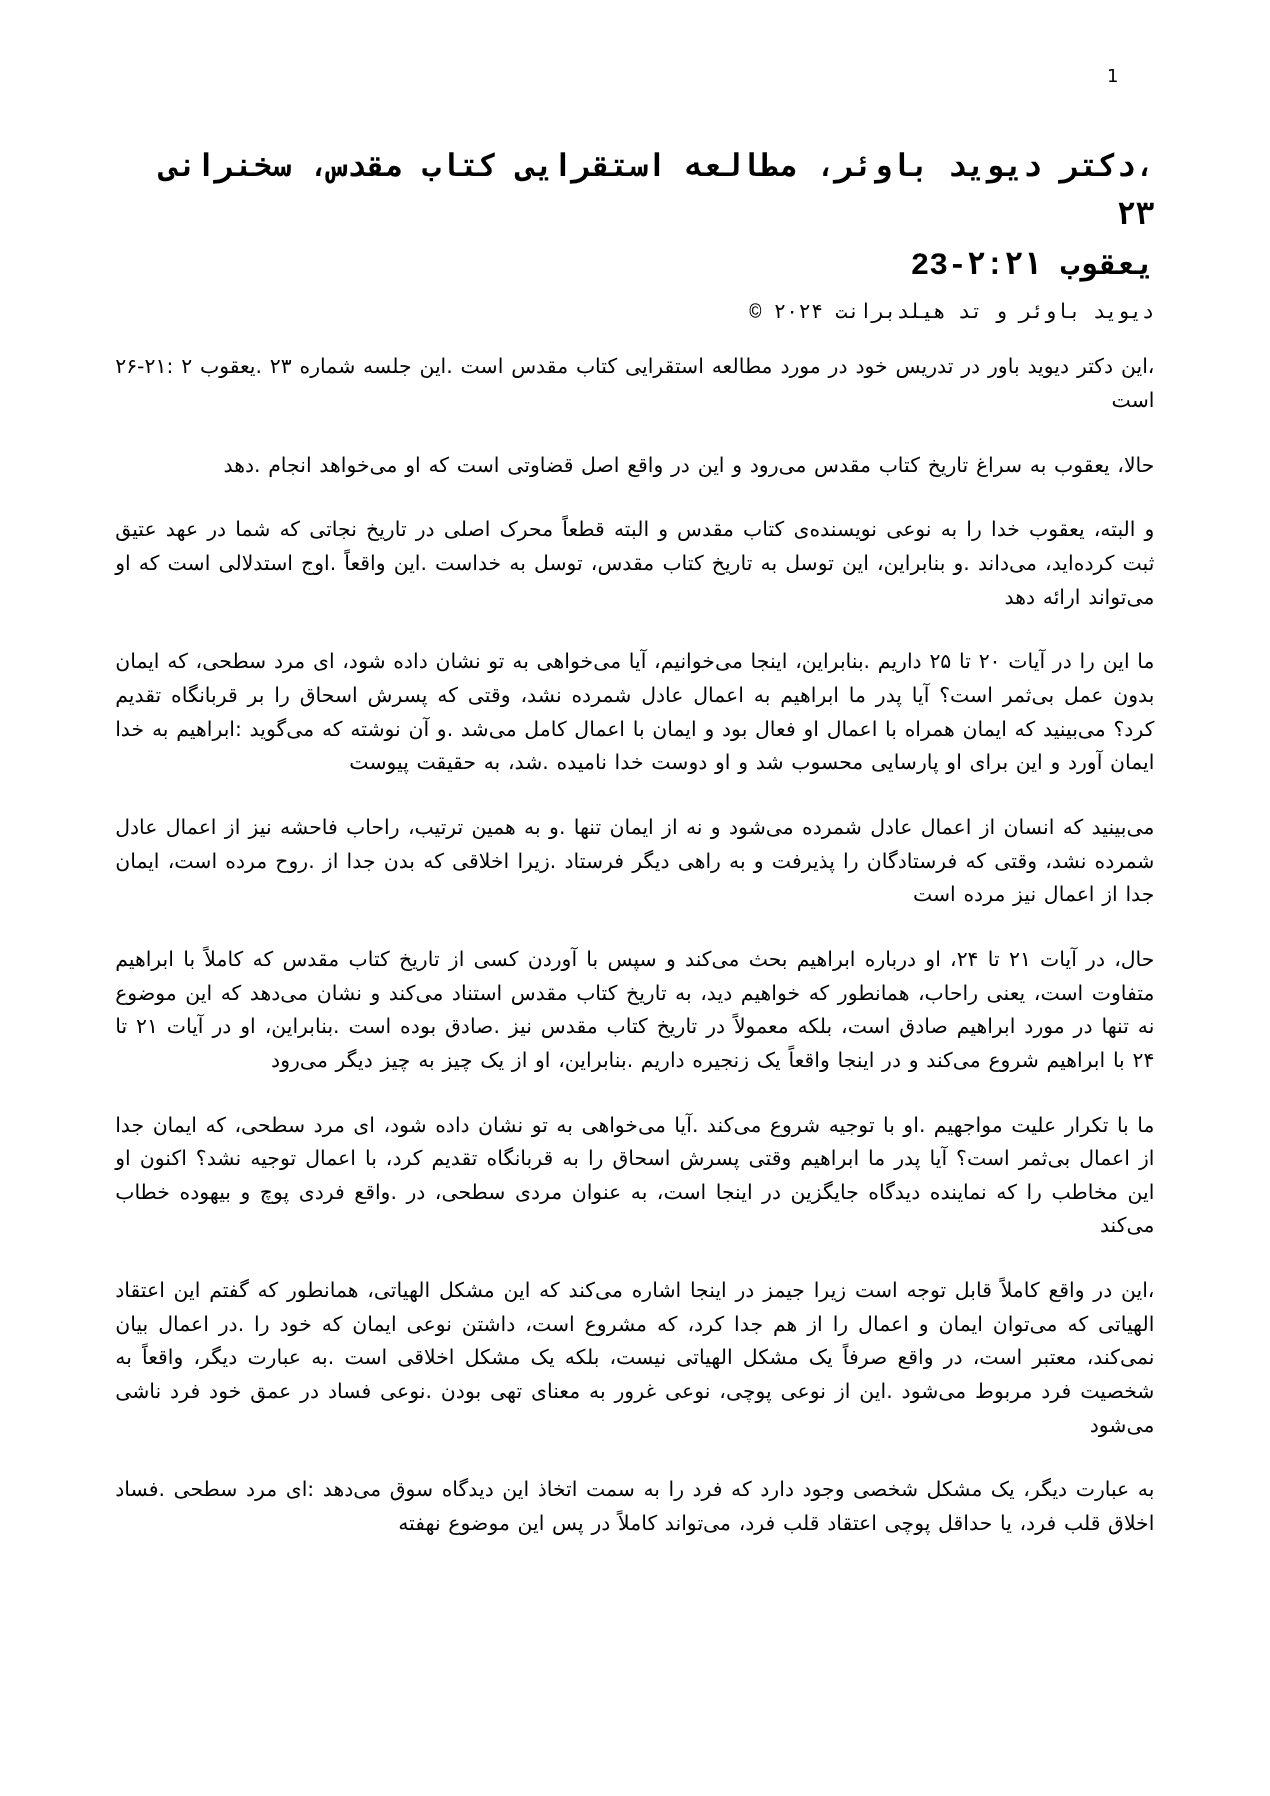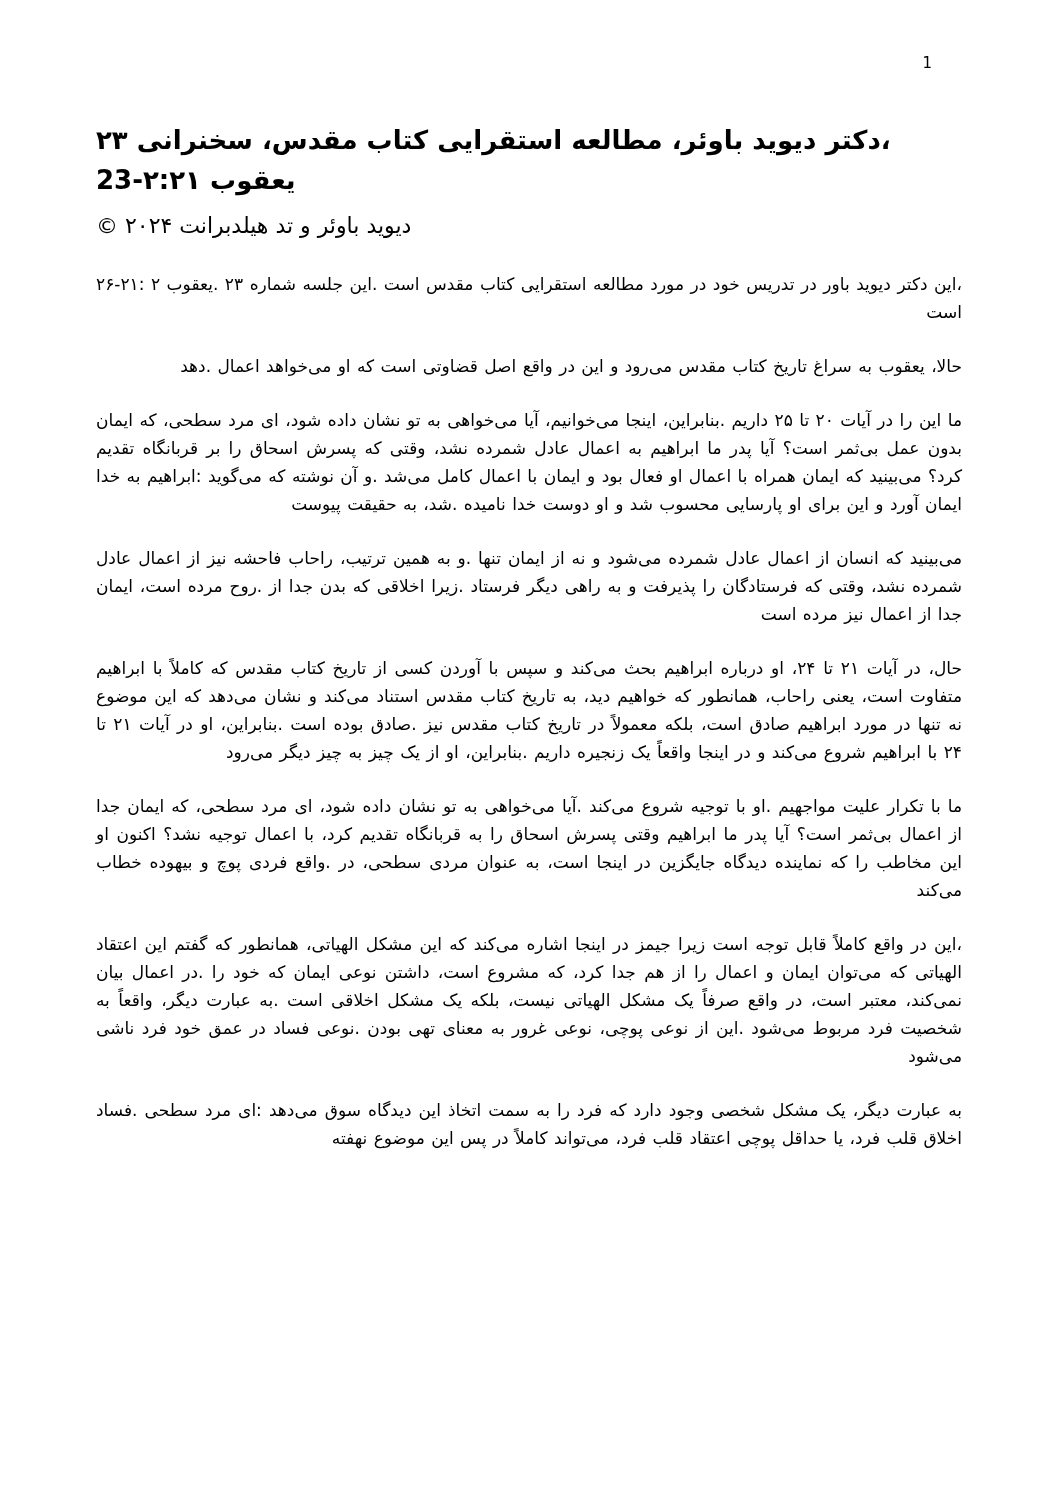--- a/index.html
+++ b/index.html
@@ -22,38 +22,39 @@
   .page-number {
     position: absolute;
     top: 54px;
     right: 126px;
     direction: ltr;
     font-size: 15px;
     color: #000000;
     font-family: "DejaVu Sans", sans-serif;
   }
   header {
-    text-align: left;
+    text-align: right;
+    font-family: Liberation Mono, monospace;
   }
   .doc-title {
     margin: 0;
     font-size: 26px;
     font-weight: bold;
     line-height: 1.55;
   }
   .doc-title .title-line {
     display: block;
   }
   .copyright {
     margin-top: 8px;
-    font-size: 22px;
+    font-size: 17px;
     line-height: 1.5;
   }
   main {
-    margin-top: 28px;
+    margin-top: 18px;
   }
   main p {
     margin: 0 0 26px 0;
     font-size: 17px;
     line-height: 28px;
     text-align: justify;
     text-justify: inter-word;
     word-spacing: 1px;
   }
 </style>
@@ -67,21 +68,22 @@
   <header>
     <h1 class="doc-title">
       <span class="title-line">،دکتر دیوید باوئر، مطالعه استقرایی کتاب مقدس، سخنرانی ۲۳</span>
       <span class="title-line">یعقوب ۲:۲۱-23</span>
     </h1>
     <div class="copyright">دیوید باوئر و تد هیلدبرانت ۲۰۲۴ ©</div>
   </header>
 
   <main>
     <p>،این دکتر دیوید باور در تدریس خود در مورد مطالعه استقرایی کتاب مقدس است .این جلسه شماره ۲۳ .یعقوب ۲ :۲۱-۲۶ است</p>
-    <p>حالا، یعقوب به سراغ تاریخ کتاب مقدس می‌رود و این در واقع اصل قضاوتی است که او می‌خواهد اعمال .دهد</p>
+    <p>حالا، یعقوب به سراغ تاریخ کتاب مقدس می‌رود و این در واقع اصل قضاوتی است که او می‌خواهد انجام .دهد</p>
+    <p>و البته، یعقوب خدا را به نوعی نویسنده‌ی کتاب مقدس و البته قطعاً محرک اصلی در تاریخ نجاتی که شما در عهد عتیق ثبت کرده‌اید، می‌داند .و بنابراین، این توسل به تاریخ کتاب مقدس، توسل به خداست .این واقعاً .اوج استدلالی است که او می‌تواند ارائه دهد</p>
     <p>ما این را در آیات ۲۰ تا ۲۵ داریم .بنابراین، اینجا می‌خوانیم، آیا می‌خواهی به تو نشان داده شود، ای مرد سطحی، که ایمان بدون عمل بی‌ثمر است؟ آیا پدر ما ابراهیم به اعمال عادل شمرده نشد، وقتی که پسرش اسحاق را بر قربانگاه تقدیم کرد؟ می‌بینید که ایمان همراه با اعمال او فعال بود و ایمان با اعمال کامل می‌شد .و آن نوشته که می‌گوید :ابراهیم به خدا ایمان آورد و این برای او پارسایی محسوب شد و او دوست خدا نامیده .شد، به حقیقت پیوست</p>
     <p>می‌بینید که انسان از اعمال عادل شمرده می‌شود و نه از ایمان تنها .و به همین ترتیب، راحاب فاحشه نیز از اعمال عادل شمرده نشد، وقتی که فرستادگان را پذیرفت و به راهی دیگر فرستاد .زیرا اخلاقی که بدن جدا از .روح مرده است، ایمان جدا از اعمال نیز مرده است</p>
     <p>حال، در آیات ۲۱ تا ۲۴، او درباره ابراهیم بحث می‌کند و سپس با آوردن کسی از تاریخ کتاب مقدس که کاملاً با ابراهیم متفاوت است، یعنی راحاب، همانطور که خواهیم دید، به تاریخ کتاب مقدس استناد می‌کند و نشان می‌دهد که این موضوع نه تنها در مورد ابراهیم صادق است، بلکه معمولاً در تاریخ کتاب مقدس نیز .صادق بوده است .بنابراین، او در آیات ۲۱ تا ۲۴ با ابراهیم شروع می‌کند و در اینجا واقعاً یک زنجیره داریم .بنابراین، او از یک چیز به چیز دیگر می‌رود</p>
     <p>ما با تکرار علیت مواجهیم .او با توجیه شروع می‌کند .آیا می‌خواهی به تو نشان داده شود، ای مرد سطحی، که ایمان جدا از اعمال بی‌ثمر است؟ آیا پدر ما ابراهیم وقتی پسرش اسحاق را به قربانگاه تقدیم کرد، با اعمال توجیه نشد؟ اکنون او این مخاطب را که نماینده دیدگاه جایگزین در اینجا است، به عنوان مردی سطحی، در .واقع فردی پوچ و بیهوده خطاب می‌کند</p>
     <p>،این در واقع کاملاً قابل توجه است زیرا جیمز در اینجا اشاره می‌کند که این مشکل الهیاتی، همانطور که گفتم این اعتقاد الهیاتی که می‌توان ایمان و اعمال را از هم جدا کرد، که مشروع است، داشتن نوعی ایمان که خود را .در اعمال بیان نمی‌کند، معتبر است، در واقع صرفاً یک مشکل الهیاتی نیست، بلکه یک مشکل اخلاقی است .به عبارت دیگر، واقعاً به شخصیت فرد مربوط می‌شود .این از نوعی پوچی، نوعی غرور به معنای تهی بودن .نوعی فساد در عمق خود فرد ناشی می‌شود</p>
     <p>به عبارت دیگر، یک مشکل شخصی وجود دارد که فرد را به سمت اتخاذ این دیدگاه سوق می‌دهد :ای مرد سطحی .فساد اخلاق قلب فرد، یا حداقل پوچی اعتقاد قلب فرد، می‌تواند کاملاً در پس این موضوع نهفته</p>
   </main>
 
 </div>
 

